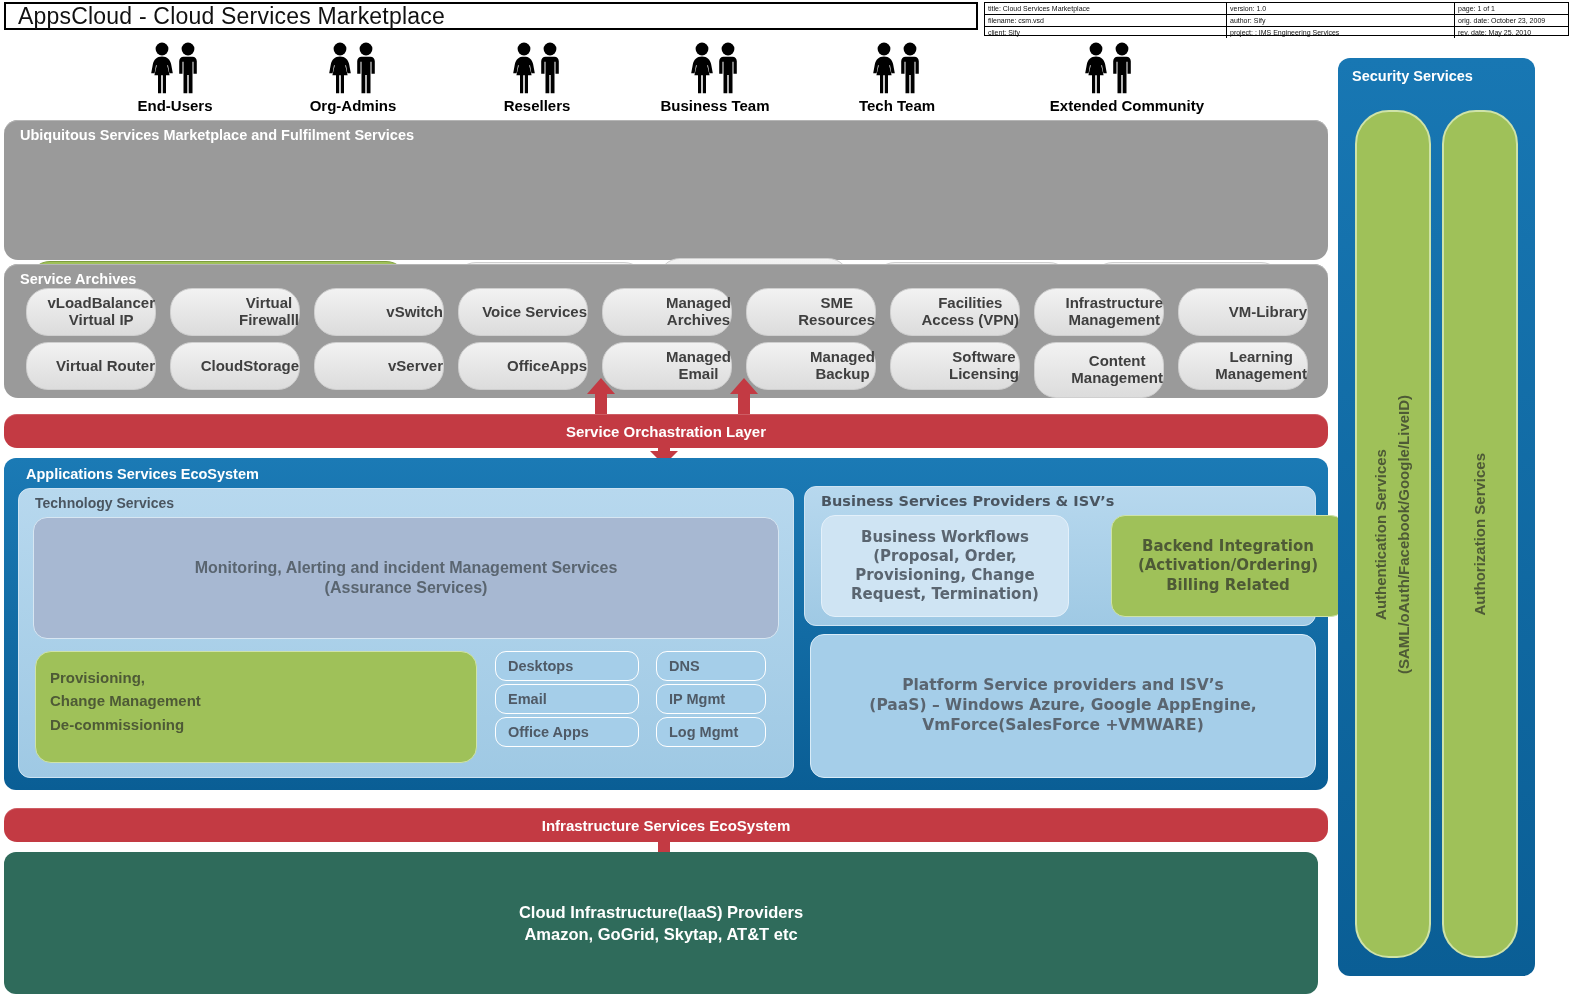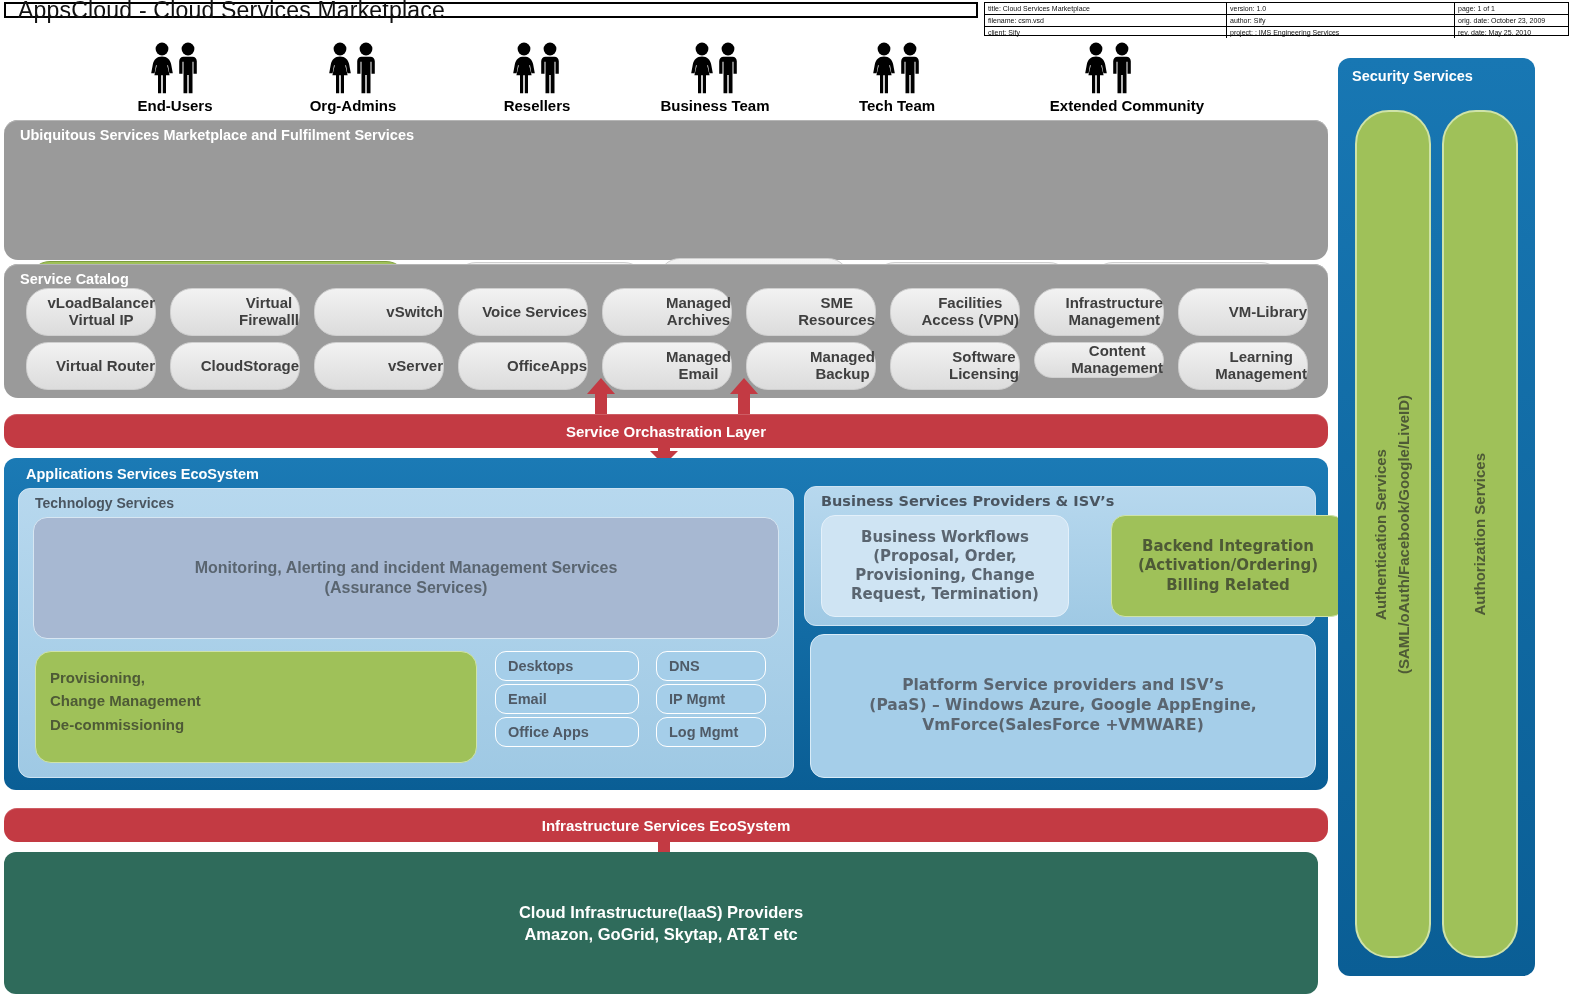--- a/index.html
+++ b/index.html
@@ -5,21 +5,21 @@
   * { box-sizing: border-box; margin: 0; padding: 0; }
   html, body { width: 1573px; height: 1000px; background: #ffffff; }
   body {
     font-family: "Liberation Sans", sans-serif;
     position: relative;
     overflow: hidden;
   }
 
   
   #doc-title {
-    position: absolute; left: 4px; top: 2px; width: 974px; height: 16px;
+    position: absolute; left: 4px; top: 2px; width: 974px; height: 28px;
     border: 2px solid #000; background: #fff;
     display: flex; align-items: center; padding-left: 12px;
     font-size: 23px; color: #111; letter-spacing: .2px;
   }
   #title-block {
     position: absolute; left: 984px; top: 2px; width: 585px; height: 34px;
     border: 1px solid #000; background: #fff;
     display: flex; flex-direction: column;
   }
   .tb-row { display: flex; flex: 1; border-bottom: 1px solid #000; }
@@ -265,21 +265,21 @@
   </div>
   <div class="pill pill-gray" style="left:226px; top:202px; width:194px; height:48px; font-size:15px;">
     <span>Fulfillment<br>Services</span>
   </div>
   <div class="pill pill-green" style="left:443px; top:198px; width:872px; height:48px; font-size:16px;">
     <span>Business Support Portal(Service Desk)</span>
   </div>
 </div>
 
 <div class="panel-gray" id="catalog" style="left:4px; top:264px; width:1324px; height:134px;">
-  <div class="panel-title-light">Service Catalog</div>
+  <div class="panel-title-light">Service Archives</div>
 <div class="pill pill-gray" style="left: 22px; top: 24px; width: 130px; height: 48px; font-size: 15px;">
       <span>vLoadBalancer<br>Virtual IP</span>
     </div>
     <div class="pill pill-gray" style="left: 166px; top: 24px; width: 130px; height: 48px; font-size: 15px;">
       <span>Virtual<br>Firewalll</span>
     </div>
     <div class="pill pill-gray" style="left: 310px; top: 24px; width: 130px; height: 48px; font-size: 15px;">
       <span>vSwitch</span>
     </div>
     <div class="pill pill-gray" style="left: 454px; top: 24px; width: 130px; height: 48px; font-size: 15px;">
@@ -314,21 +314,21 @@
     </div>
     <div class="pill pill-gray" style="left: 598px; top: 78px; width: 130px; height: 48px; font-size: 15px;">
       <span>Managed<br>Email</span>
     </div>
     <div class="pill pill-gray" style="left: 742px; top: 78px; width: 130px; height: 48px; font-size: 15px;">
       <span>Managed<br>Backup</span>
     </div>
     <div class="pill pill-gray" style="left: 886px; top: 78px; width: 130px; height: 48px; font-size: 15px;">
       <span>Software<br>Licensing</span>
     </div>
-    <div class="pill pill-gray" style="left: 1030px; top: 78px; width: 130px; height: 36px; font-size: 15px;">
+    <div class="pill pill-gray" style="left: 1030px; top: 78px; width: 130px; height: 56px; font-size: 15px;">
       <span>Content<br>Management</span>
     </div>
     <div class="pill pill-gray" style="left: 1174px; top: 78px; width: 130px; height: 48px; font-size: 15px;">
       <span>Learning<br>Management</span>
     </div>
   </div>
 
 <svg class="arrow-up" style="left:586px; top:378px;" width="30" height="46" viewBox="0 0 30 46">
   <path d="M15 0 L29 16 L21 16 L21 46 L9 46 L9 16 L1 16 Z" fill="#c33a43"></path>
 </svg>

